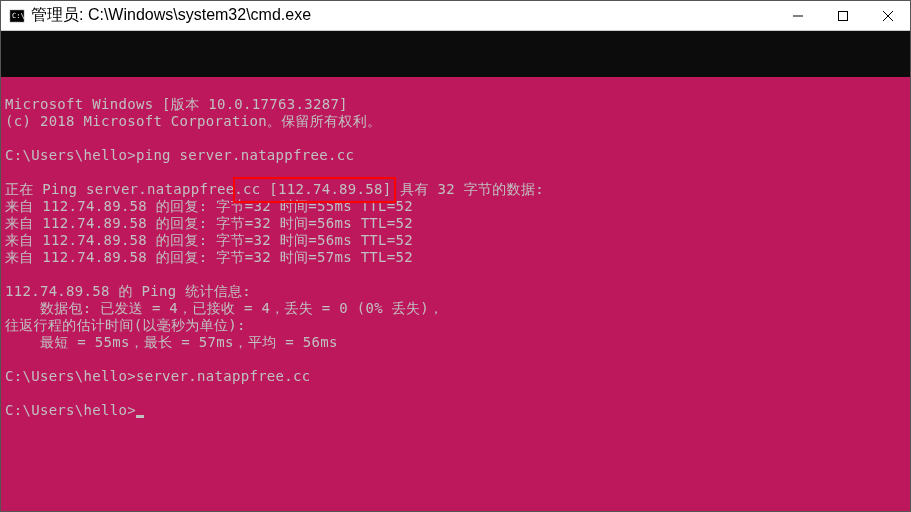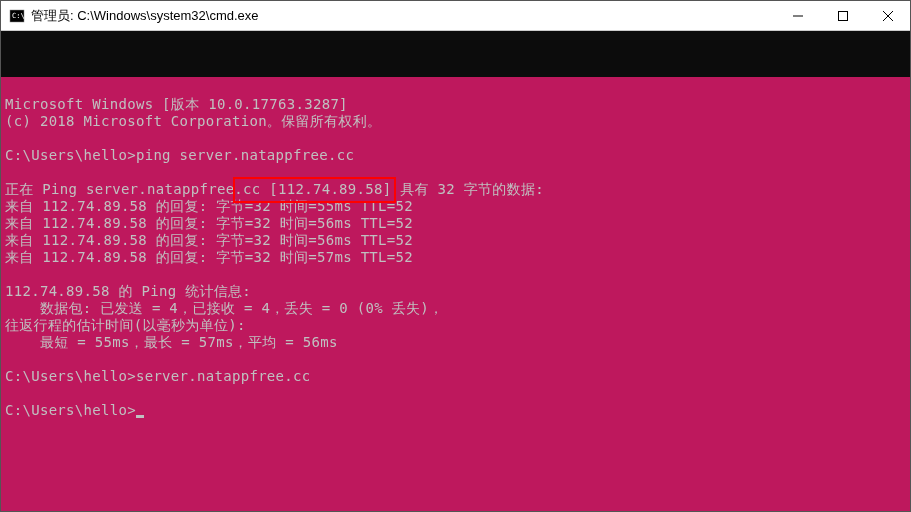--- a/index.html
+++ b/index.html
@@ -20,21 +20,21 @@
     }
     .titlebar-icon {
       width: 16px;
       height: 16px;
       margin: 0 6px 0 8px;
       display: inline-flex;
       align-items: center;
       justify-content: center;
     }
     .titlebar-title {
-      font-size: 13px;
+      font-size: 16px;
       color: #000;
       font-family: "Microsoft YaHei", "SimSun", sans-serif;
       flex: 1;
     }
     .window-controls {
       display: flex;
       height: 100%;
     }
     .wc-btn {
       width: 45px;

